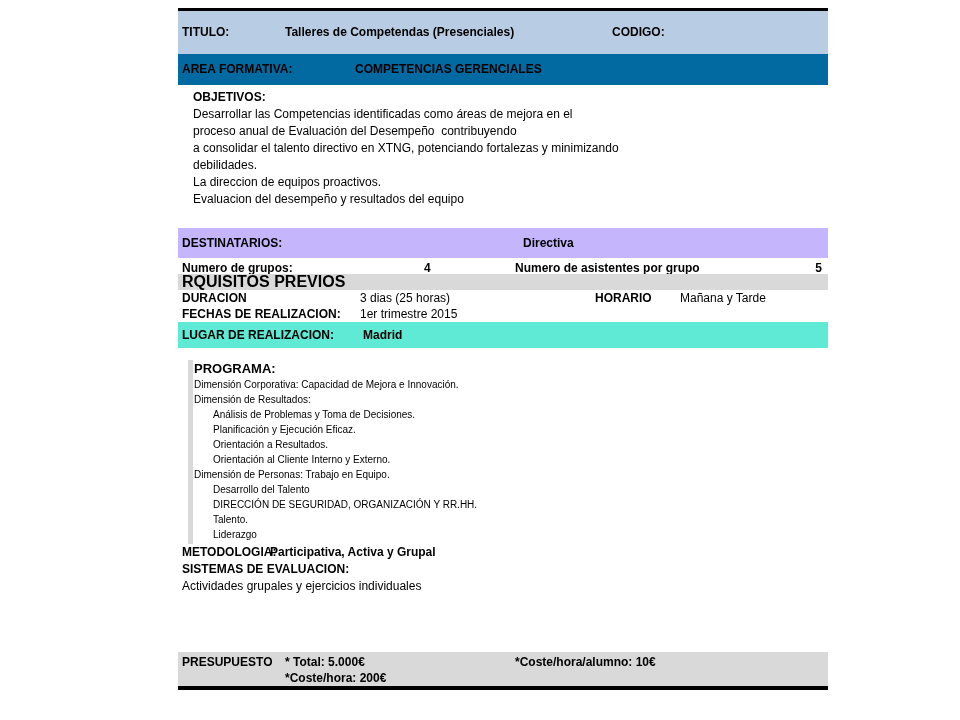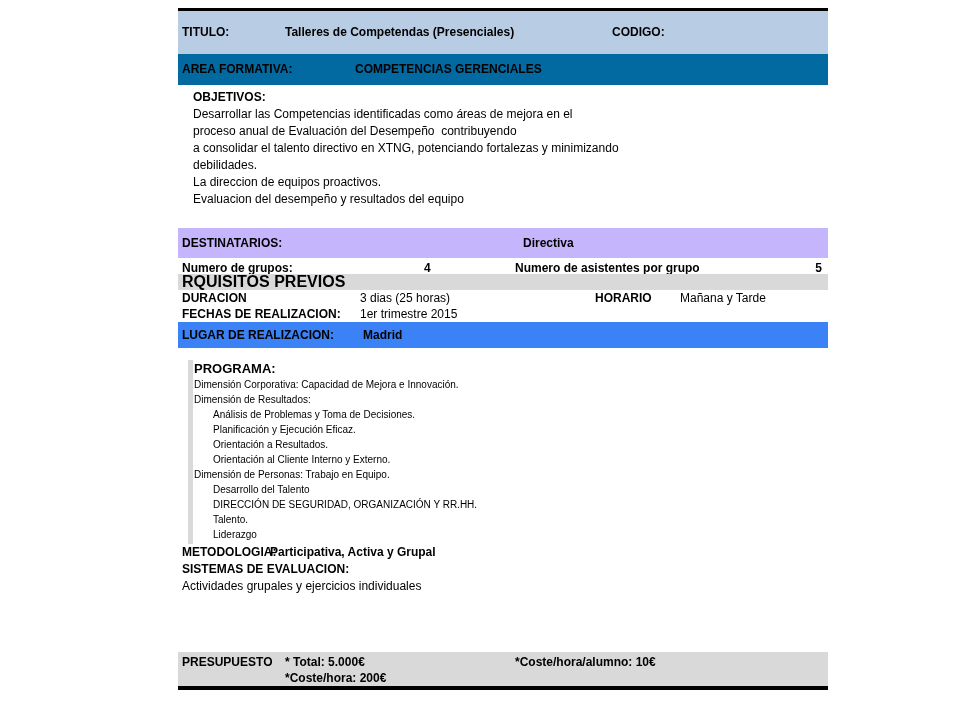--- a/index.html
+++ b/index.html
@@ -15,21 +15,21 @@
   .top-line{height:3px;background:#000;}
   .bottom-line{height:4px;background:#000;}
   .row-titulo{height:43px;background:#b8cce4;font-size:12px;line-height:43px;}
   .row-area{height:31px;background:#0369a1;font-size:12px;line-height:31px;}
   .block-objetivos{height:143px;padding-top:4px;font-size:12px;}
   .obj-line{line-height:17px;padding-left:4px;white-space:pre;margin-left:11px;}
   .row-dest{height:30px;background:#c4b5fd;font-size:12px;line-height:30px;}
   .row-grupos{height:16px;font-size:12px;line-height:20px;}
   .row-req{height:16px;background:#d9d9d9;font-size:16px;line-height:16px;}
   .row-dur,.row-fechas{height:16px;font-size:12px;line-height:16px;}
-  .row-lugar{height:26px;background:#3b82f6;font-size:12px;line-height:26px;}
+  .row-lugar{height:26px;background:#5eead4;font-size:12px;line-height:26px;}
   .gap1{height:12px;}
   .gap2{height:58px;}
   .block-programa{height:184px;position:relative;margin-left:10px;}
   .prog-strip{position:absolute;left:0;top:0;width:5px;height:184px;background:#d9d9d9;}
   .prog-title{font-size:13px;font-weight:bold;line-height:17px;padding-left:6px;}
   .prog-item{font-size:10px;line-height:15px;padding-left:6px;white-space:pre;}
   .prog-item.ind{padding-left:25px;}
   .row-met{height:17px;font-size:12px;line-height:17px;}
   .row-form{height:16px;background:#d9d9d9;font-size:12px;line-height:16px;}
   .row-sist{height:17px;font-size:12px;line-height:17px;}

